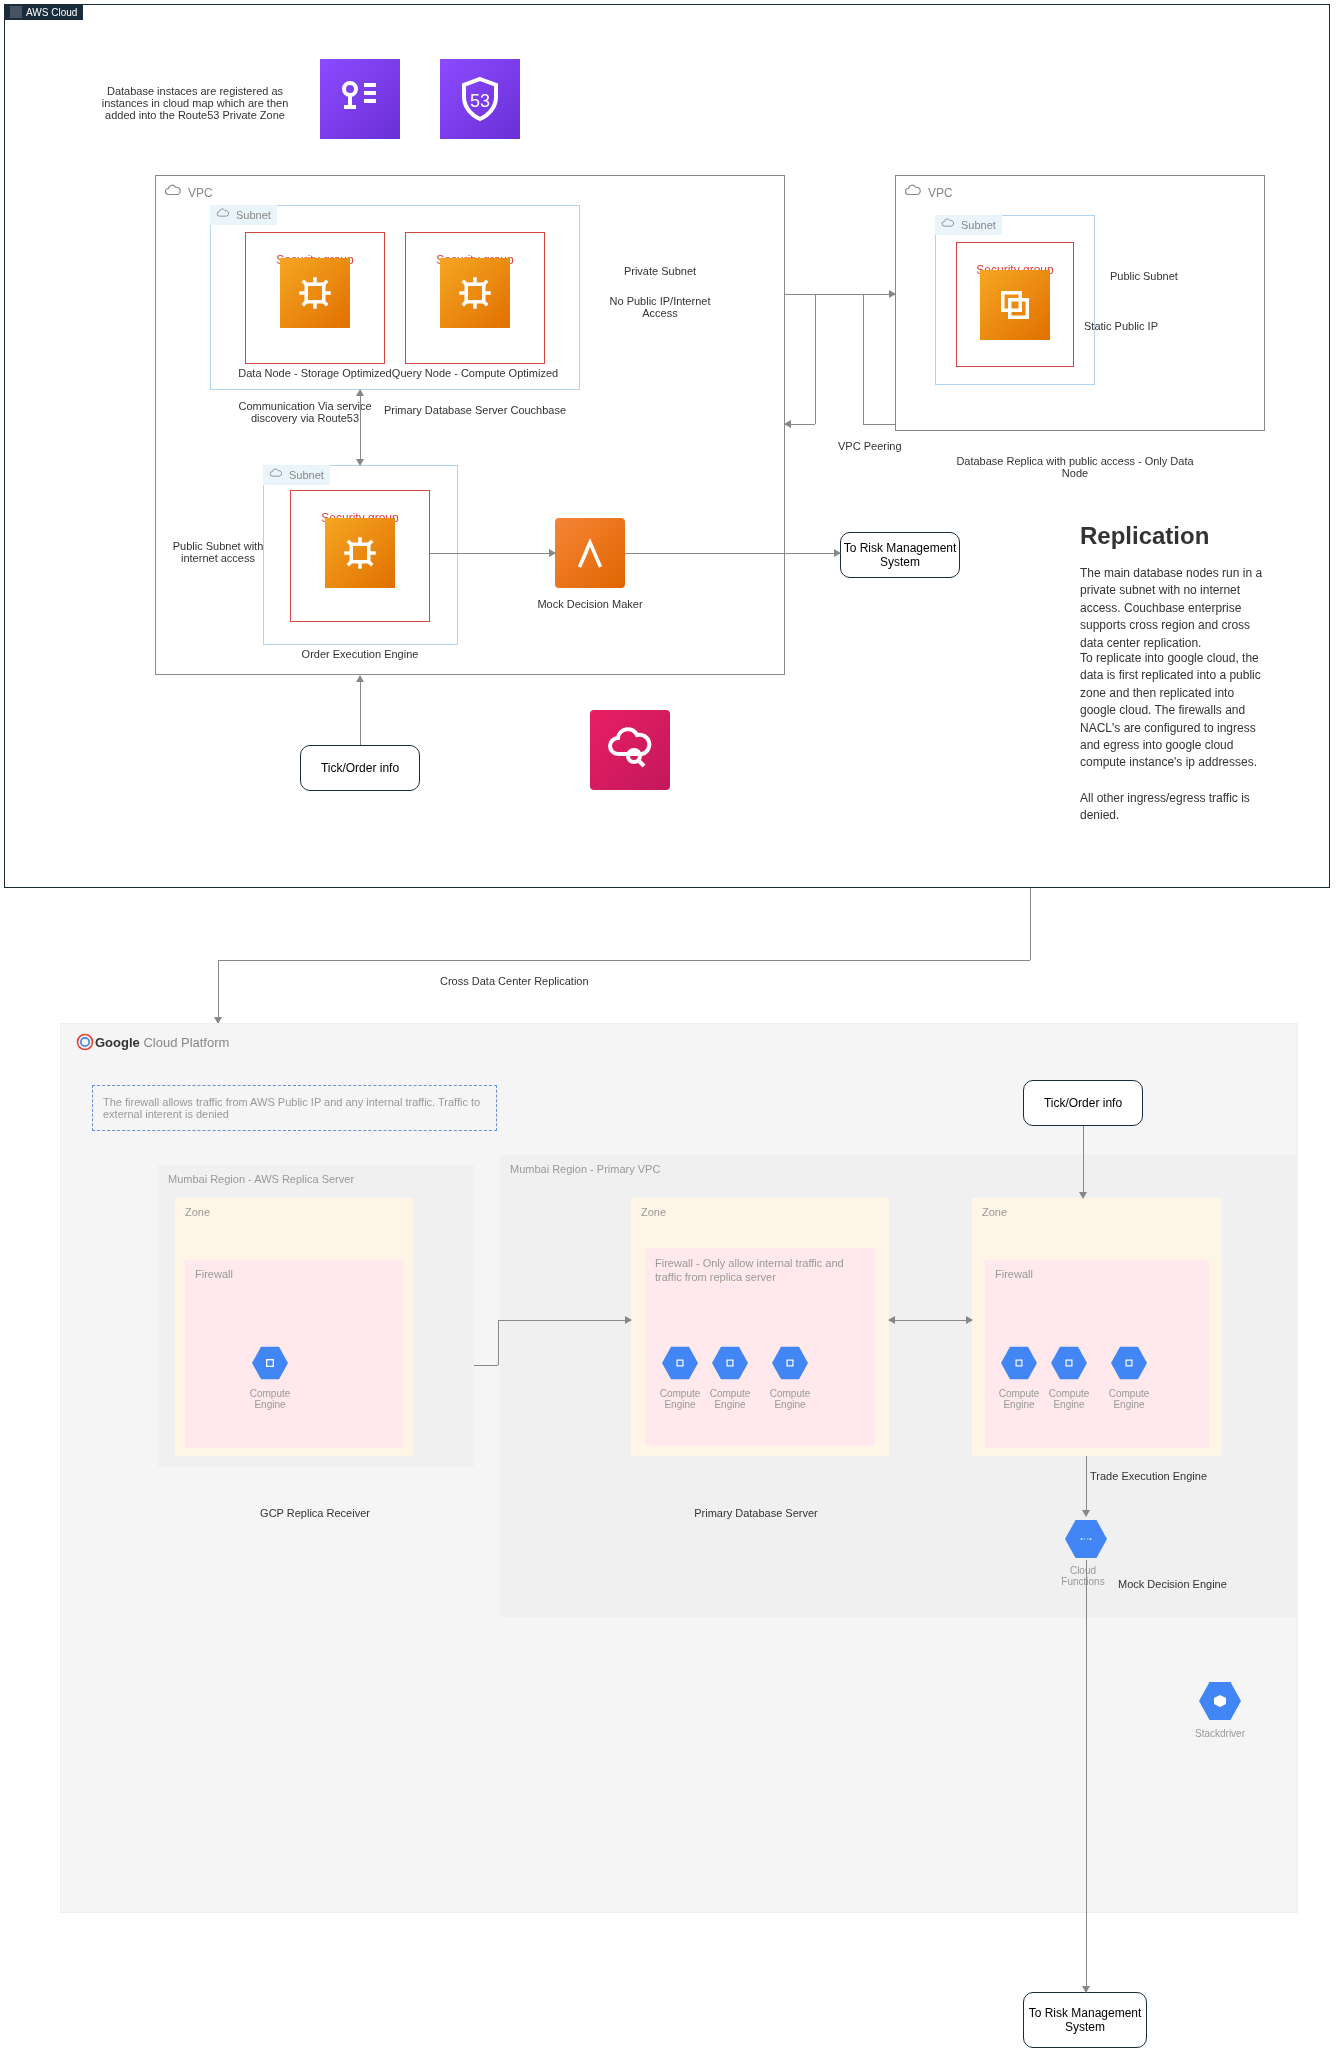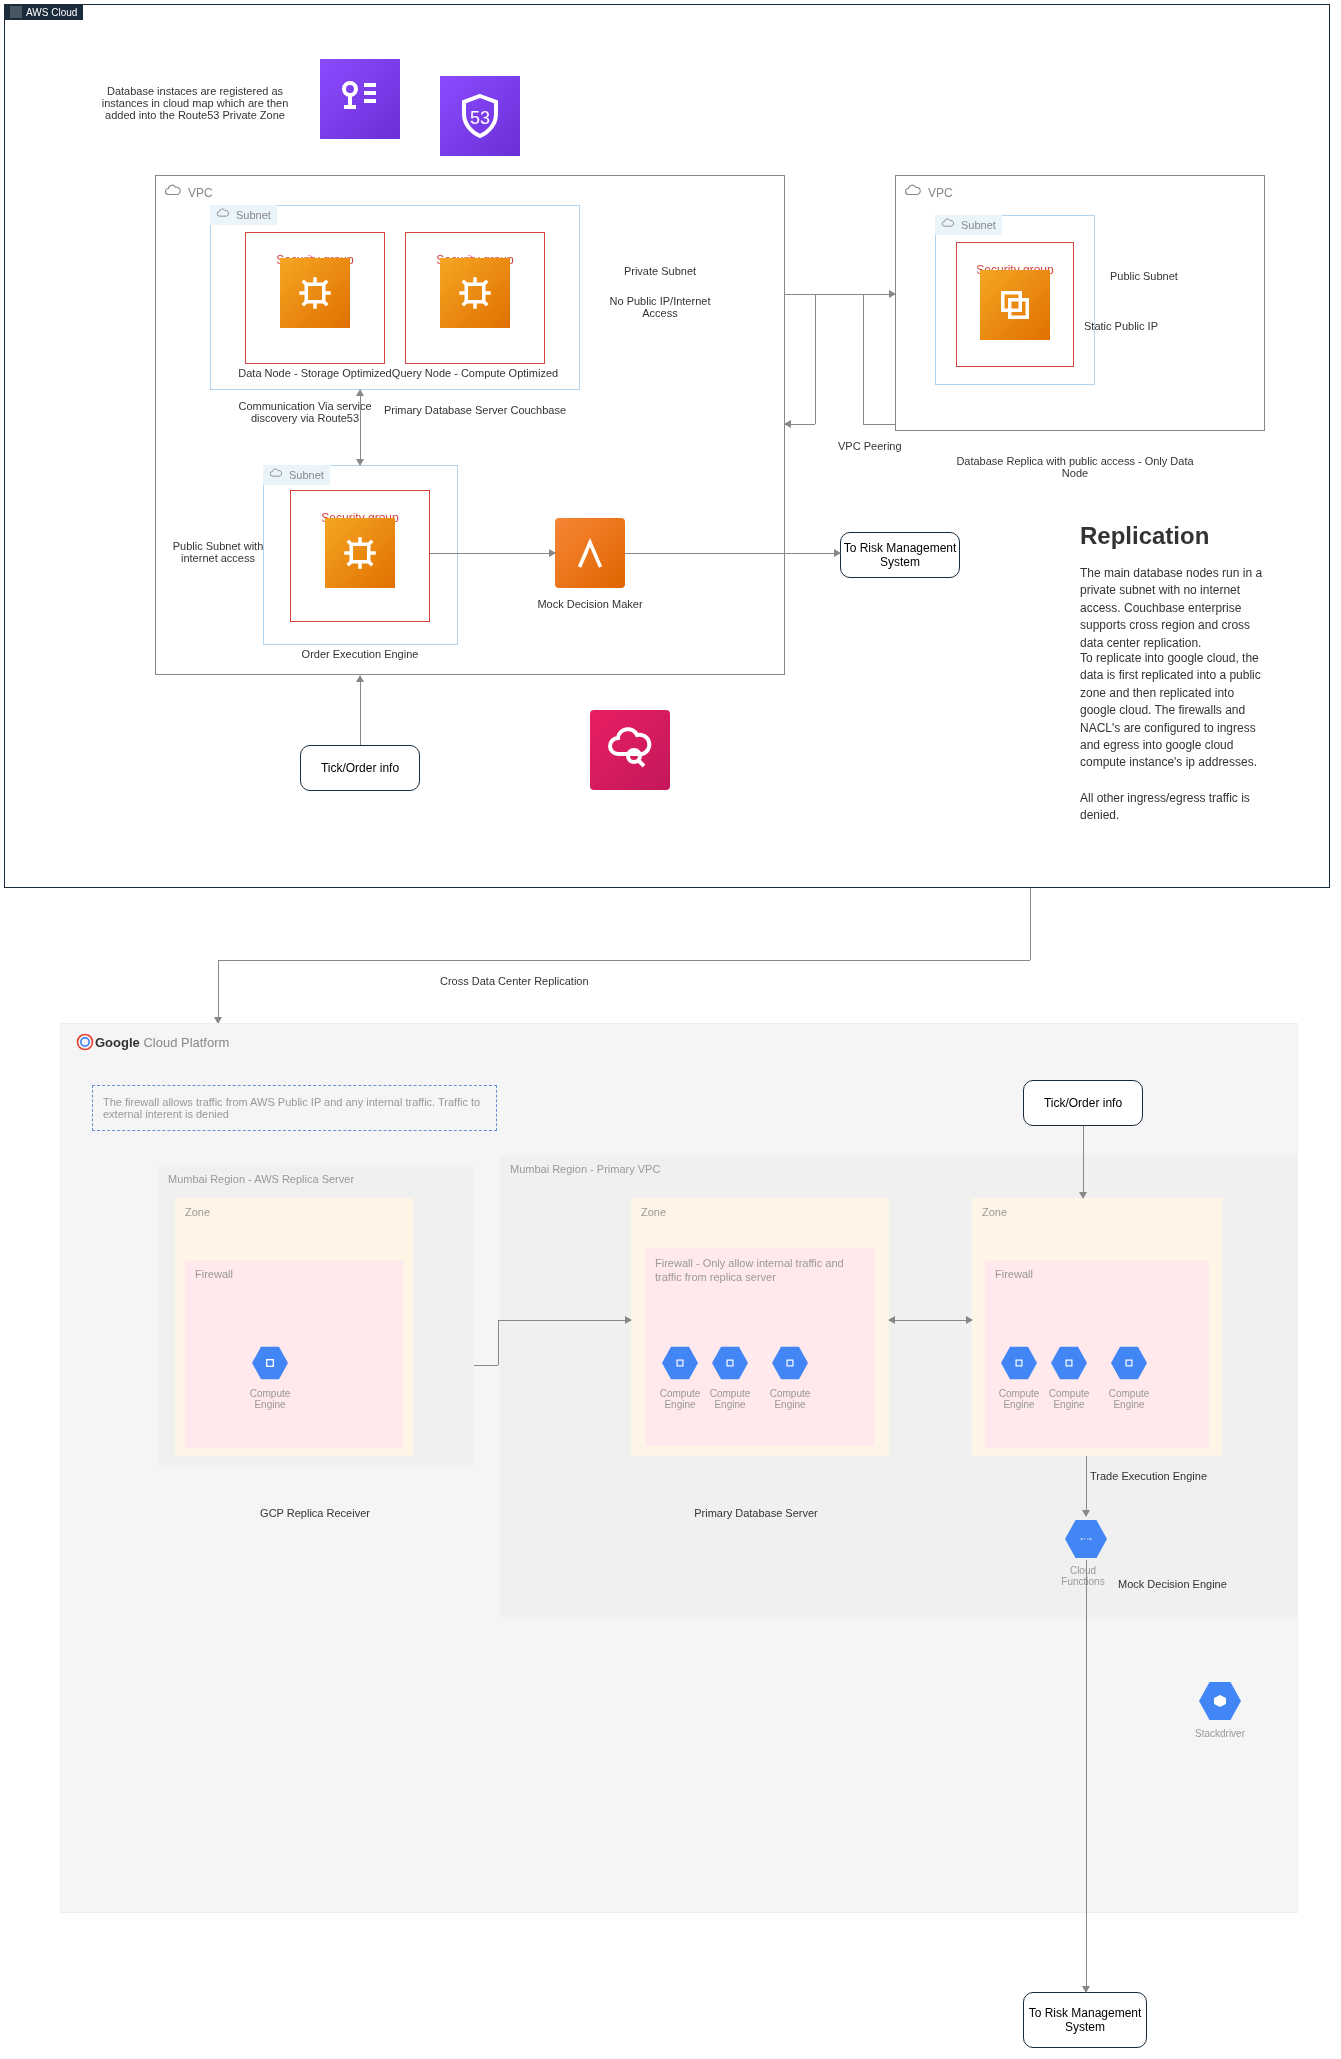--- a/index.html
+++ b/index.html
@@ -62,21 +62,21 @@
   </div>
 
   <div class="label small center" style="left:90px; top:85px; width:210px;">Database instaces are registered as instances in cloud map which are then added into the Route53 Private Zone</div>
 
   <div class="icon-square purple" style="left:320px; top:59px; width:80px; height:80px;">
     <svg class="icon-inner" viewBox="0 0 24 24">
         <circle cx="7" cy="7" r="3"></circle>
         <path d="M7 10v6M4 16h6M14 5h6M14 9h6M14 13h6"></path>
       </svg>
   </div>
-  <div class="icon-square purple" style="left:440px; top:76px; width:80px; height:80px;">
+  <div class="icon-square purple" style="left:440px; top:59px; width:80px; height:80px;">
     <svg class="icon-inner" viewBox="0 0 24 24">
         <path d="M12 2l8 3v6c0 5-3.5 9-8 11-4.5-2-8-6-8-11V5l8-3z"></path>
         <text x="12" y="16" text-anchor="middle" fill="#fff" stroke="none" font-size="9">53</text>
       </svg>
   </div>
 
   <div class="box" style="left:155px; top:175px; width:630px; height:500px; border-color:#888;"></div>
   <div class="vpc-tag" style="left:160px; top:180px;">
     <svg width="18" height="18" viewBox="0 0 24 24" stroke="#888" fill="none" stroke-width="1.5">
         <path d="M6 14a4 4 0 010-8 5 5 0 019.5-1.5A4 4 0 1118 14H6z"></path>

